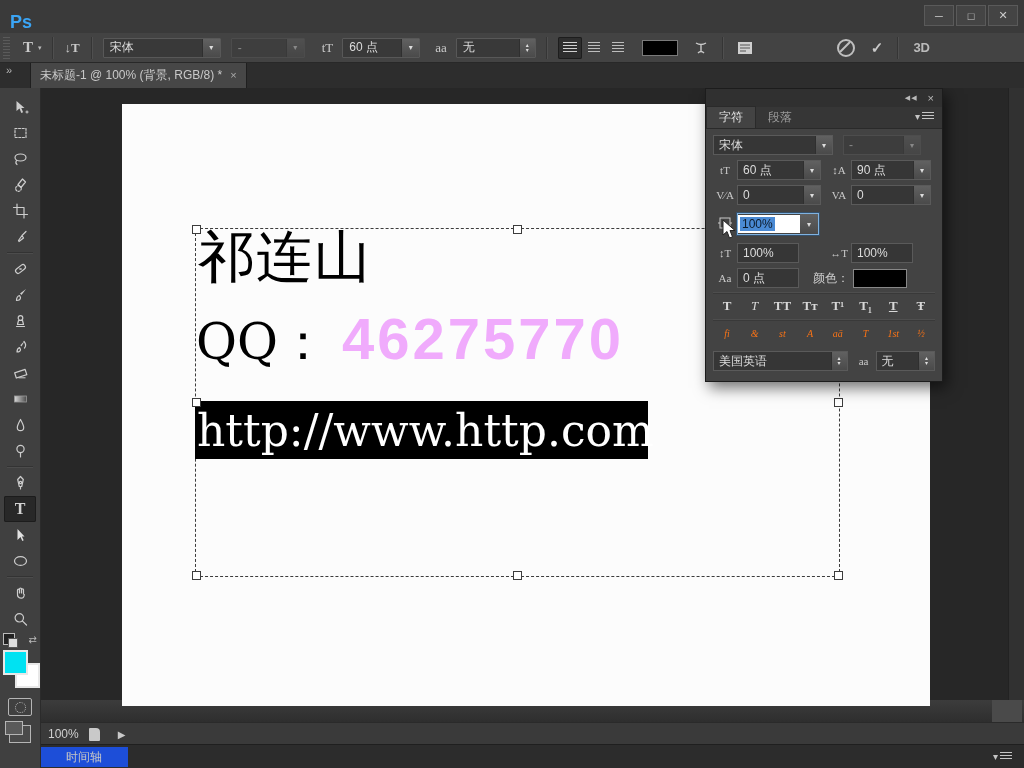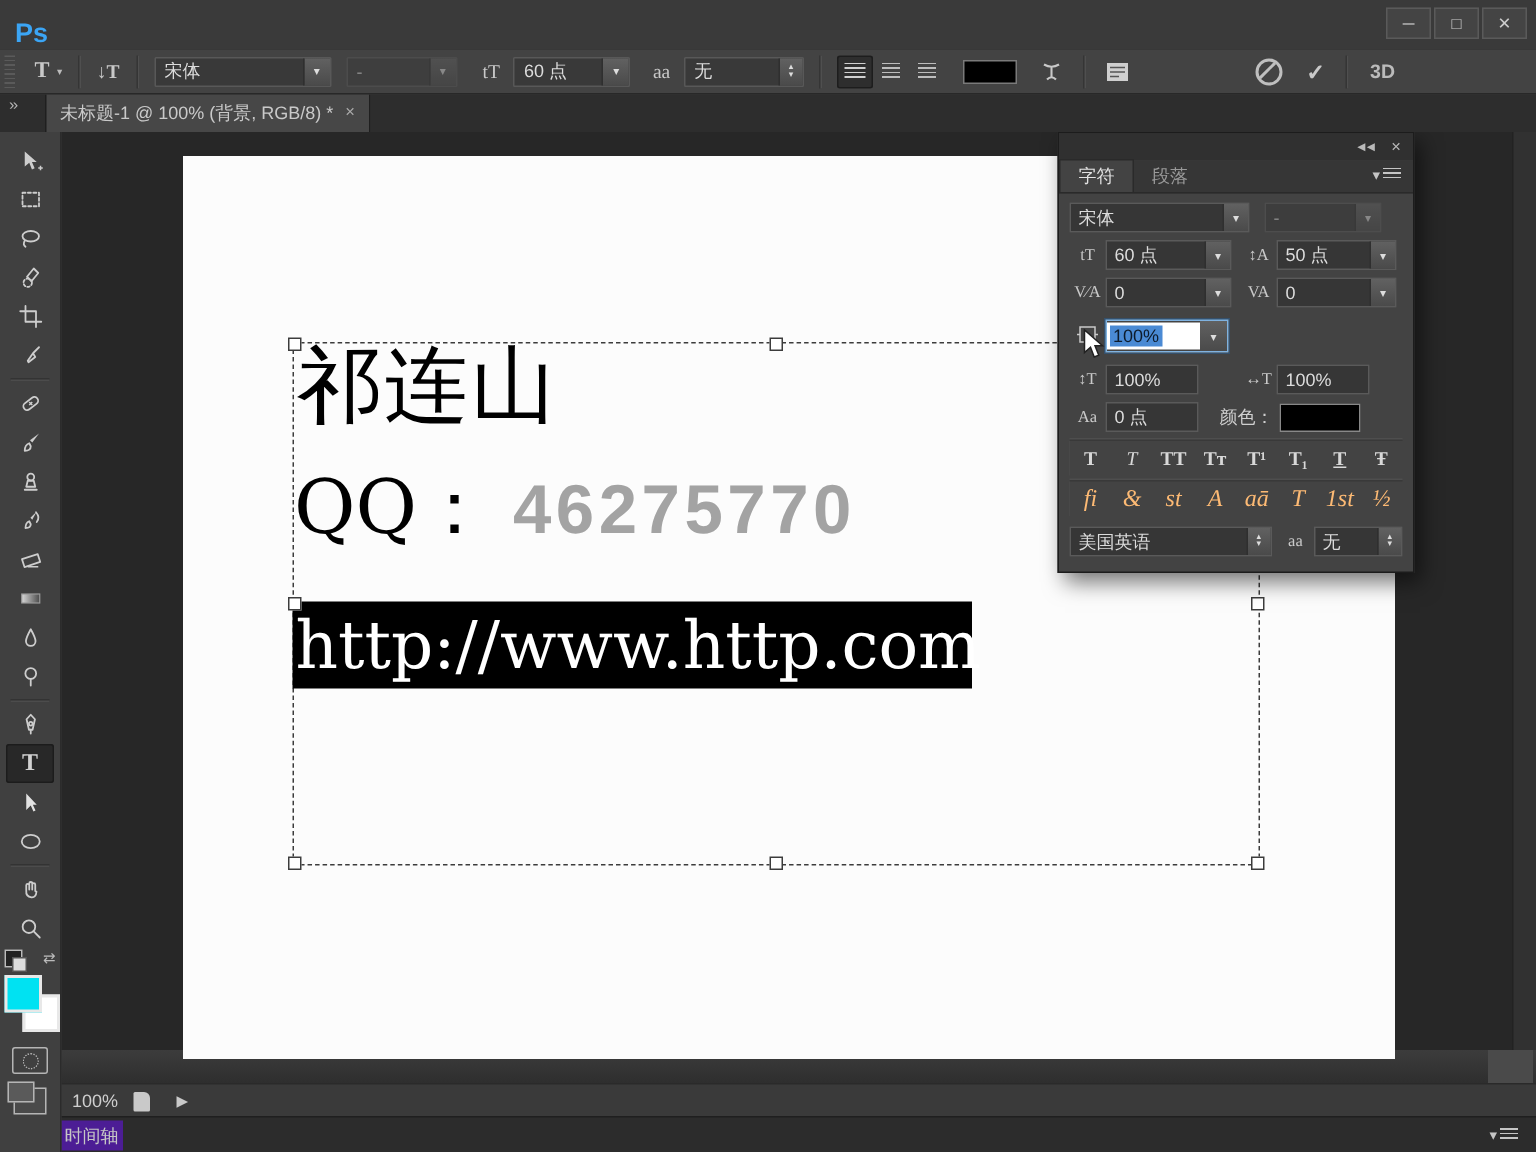--- a/index.html
+++ b/index.html
@@ -70,21 +70,21 @@
   .smode:after{content:"";position:absolute;left:-5px;top:-5px;width:16px;height:12px;border:1px solid #b5b5b5;background:#5a5a5a;}
   
   .vscroll{right:0;top:88px;width:15px;height:612px;background:#313131;border-left:1px solid #222;z-index:5;}
   .hscroll{left:40px;top:700px;width:984px;height:22px;background:linear-gradient(#3c3c3c,#2e2e2e);z-index:5;}
   .hscroll .corner{position:absolute;right:2px;top:0;width:30px;height:22px;background:#4a4a4a;}
   .canvas-white{left:122px;top:104px;width:808px;height:602px;background:#fcfcfc;z-index:6;}
   .cv-line1{left:198px;top:220px;color:#000;font-family:"DejaVu Serif","Liberation Serif",serif;
             font-size:56px;letter-spacing:2px;z-index:8;}
   .cv-line2{left:196px;top:305px;z-index:8;white-space:nowrap;}
   .cv-qq{color:#000;font-family:"DejaVu Serif","Liberation Serif",serif;font-size:50px;}
-  .cv-num{color:#a3a3a3;font-family:"Liberation Sans",sans-serif;font-weight:900;font-size:46px;
+  .cv-num{color:#f0abfc;font-family:"Liberation Sans",sans-serif;font-weight:900;font-size:58px;
           letter-spacing:3px;margin-left:14px;}
   .cv-line3{left:195px;top:401px;width:453px;height:58px;background:#000;z-index:8;
             display:flex;align-items:center;}
   .cv-url{color:#fff;font-family:"DejaVu Serif","Liberation Serif",serif;font-size:44px;
           letter-spacing:0px;padding-left:2px;white-space:nowrap;}
   .selbox{left:195px;top:228px;width:643px;height:347px;border:1px dashed #3c3c3c;z-index:7;}
   .handle{position:absolute;width:7px;height:7px;background:#fff;border:1px solid #3c3c3c;z-index:9;}
   
   .charpanel{left:705px;top:88px;width:236px;background:#434343;border:1px solid #1c1c1c;
              box-shadow:4px 6px 14px rgba(0,0,0,.55);z-index:25;}
@@ -109,36 +109,36 @@
   .cpf.disabled{opacity:.45;}
   .tsume-wrap{display:flex;align-items:center;border:1px solid #7fb2e0;box-shadow:0 0 0 1px #35506b;}
   .tsume-input{width:58px;height:18px;background:#fff;display:flex;align-items:center;padding:0 2px;}
   .tsume-sel{background:#4a8ad4;color:#0d1b2b;font-size:12px;padding:0 2px;}
   .cp-style-row{display:flex;justify-content:space-between;padding:3px 2px;border-top:1px solid #393939;
                 box-shadow:0 -1px 0 #4e4e4e;margin-top:2px;}
   .stylebtn{color:#d8d8d8;font-family:"Liberation Serif",serif;font-size:13px;font-weight:bold;
             width:24px;height:18px;display:flex;align-items:center;justify-content:center;}
   .stylebtn.italic{font-style:italic;font-weight:normal;}
   .stylebtn.underline{text-decoration:underline;}
-  .otbtn{color:#fdba74;font-family:"Liberation Serif",serif;font-size:16px;font-style:italic;
+  .otbtn{color:#f97316;font-family:"Liberation Serif",serif;font-size:10px;font-style:italic;
          width:24px;height:18px;display:flex;align-items:center;justify-content:center;}
   .cp-color-swatch{width:52px;height:17px;border:1px solid #888;margin-left:4px;}
   .cp-label{color:#cfcfcf;font-size:12px;margin-left:14px;}
   
   .statusbar{left:40px;top:722px;width:984px;height:22px;background:#3a3a3a;
              border-top:1px solid #2a2a2a;display:flex;align-items:center;z-index:10;}
   .zoom-val{color:#cfcfcf;font-size:12px;padding:0 10px 0 8px;}
   .page-ico{width:11px;height:13px;background:#c9c9c9;border-radius:1px 4px 1px 1px;margin-right:10px;}
   .doc-info{background:#333;border:1px solid #4e4e4e;height:16px;min-width:160px;display:flex;
             align-items:center;justify-content:center;color:#cfcfcf;font-size:12px;padding:0 8px;}
   .expand-arrow{color:#c9c9c9;font-size:10px;margin-left:8px;}
   .timeline{left:38px;top:744px;width:986px;height:24px;background:#2c2c2c;z-index:10;
             border-top:1px solid #1f1f1f;}
-  .tl-tab{position:absolute;left:2px;top:2px;height:20px;background:#4c1d95;color:#c5c5c5;
-          font-size:12px;display:flex;align-items:center;padding:0 3px;}
+  .tl-tab{position:absolute;left:2px;top:2px;height:20px;background:#1d4ed8;color:#c5c5c5;
+          font-size:12px;display:flex;align-items:center;padding:0 26px;}
   .tl-menu{position:absolute;right:12px;top:6px;color:#c5c5c5;font-size:10px;}
   .menu-lines{display:inline-block;width:12px;height:8px;margin-left:2px;
      background:repeating-linear-gradient(#c5c5c5 0 1px,transparent 1px 3px);}
   
   .cursor{left:722px;top:219px;z-index:60;}
 </style>
 </head>
 <body>
 
 <div class="abs menubar">
@@ -401,21 +401,21 @@
     </div>
 
     <div class="cp-row">
       <span class="cp-ico">tT</span>
       <div class="cpf" style="width:82px;">
         <span class="val">60 点</span>
         <span class="dd">▾</span>
       </div>
       <span class="cp-ico" style="margin-left:6px;">↕A</span>
       <div class="cpf" style="width:78px;">
-        <span class="val">50 点</span>
+        <span class="val">90 点</span>
         <span class="dd">▾</span>
       </div>
     </div>
 
     <div class="cp-row">
       <span class="cp-ico">V∕A</span>
       <div class="cpf" style="width:82px;">
         <span class="val">0</span>
         <span class="dd">▾</span>
       </div>

